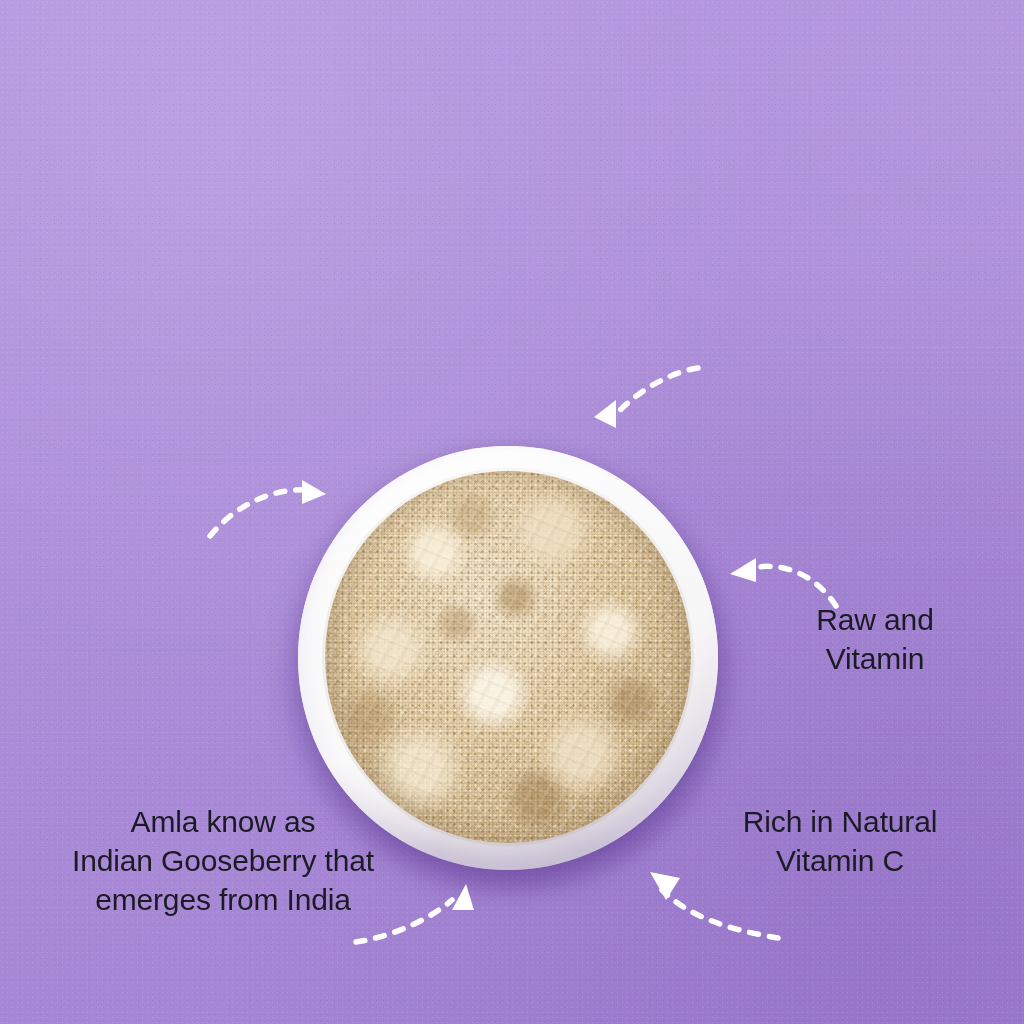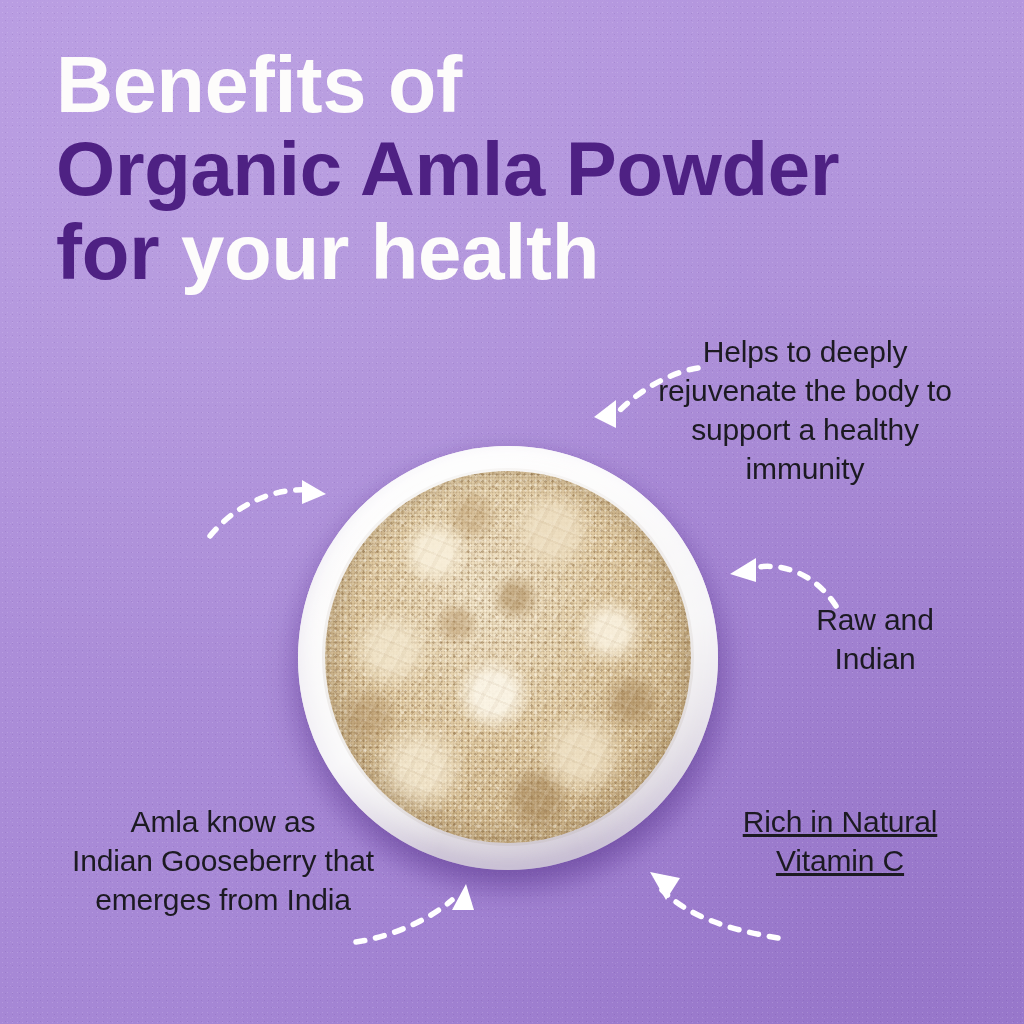--- a/index.html
+++ b/index.html
@@ -173,43 +173,38 @@
     line-height: 1.30;
     text-align: center;
     font-weight: 400;
     letter-spacing: -0.005em;
     white-space: pre-line;
   }
   #co-immunity { left: 640px; top: 332px; width: 330px; }
   #co-free     { left: 32px;  top: 522px; width: 274px; }
   #co-raw      { left: 768px; top: 600px; width: 214px; }
   #co-gooseberry { left: 48px; top: 802px; width: 350px; }
-  #co-vitc     { left: 700px; top: 802px; width: 280px; text-decoration: underline; }
+  #co-vitc     { left: 700px; top: 802px; width: 280px; }
 
   
   .arrow-svg { position: absolute; z-index: 5; overflow: visible; }
   .arrow-svg path.dash {
     fill: none;
     stroke: #ffffff;
     stroke-width: 5.5;
     stroke-linecap: round;
     stroke-dasharray: 9 11;
   }
   .arrow-svg polygon.head { fill: #ffffff; }
 </style>
 </head>
 <body>
 
 <div id="poster">
 
-  <div class="headline">
-    <span class="hl-line l1 w">Benefits of</span>
-    <span class="hl-line l2 p">Organic Amla Powder</span>
-    <span class="hl-line l3"><span class="seg p">for </span><span class="seg w">your health</span></span>
-  </div>
 
   <div id="bowl-wrap">
     <div id="bowl-shadow"></div>
     <div id="bowl-outer"></div>
     <div id="bowl-rim-hl"></div>
     <div id="powder">
       <div id="powder-streaks"></div>
     </div>
     <div id="bowl-inner-shadow"></div>
   </div>
@@ -232,25 +227,21 @@
   <svg class="arrow-svg" style="left:352px; top:880px; width:130px; height:70px;" viewBox="0 0 130 70">
     <path class="dash" d="M4,62 C32,58 72,44 100,20"></path>
     <polygon class="head" points="100,30 114,4 122,30"></polygon>
   </svg>
 
   <svg class="arrow-svg" style="left:632px; top:866px; width:150px; height:80px;" viewBox="0 0 150 80">
     <path class="dash" d="M146,72 C112,66 62,56 30,24"></path>
     <polygon class="head" points="34,34 18,6 48,12"></polygon>
   </svg>
 
-  <div class="callout" id="co-immunity">Helps to deeply
-rejuvenate the body to
-support a healthy
-immunity</div>
   <div class="callout" id="co-raw">Raw and
-Indian</div>
+Vitamin</div>
   <div class="callout" id="co-gooseberry">Amla know as
 Indian Gooseberry that
 emerges from India</div>
   <div class="callout" id="co-vitc">Rich in Natural
 Vitamin C</div>
 
 </div>
 
 </body></html>

